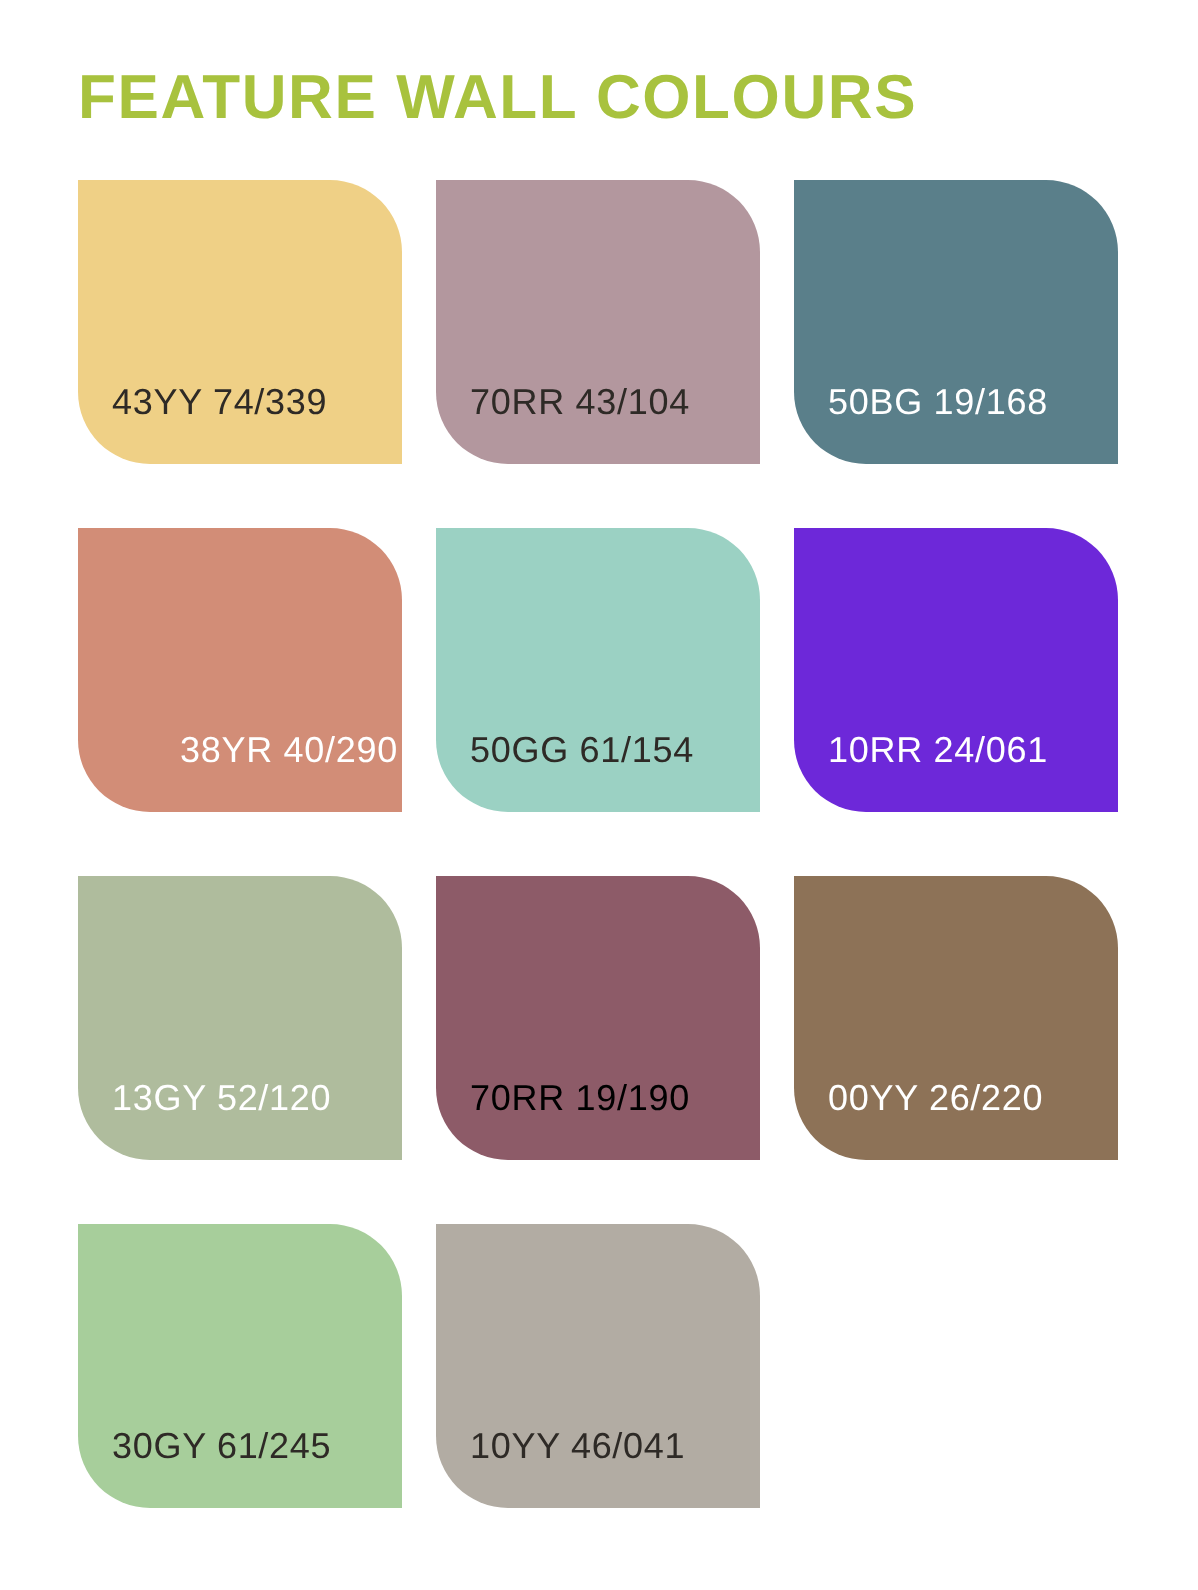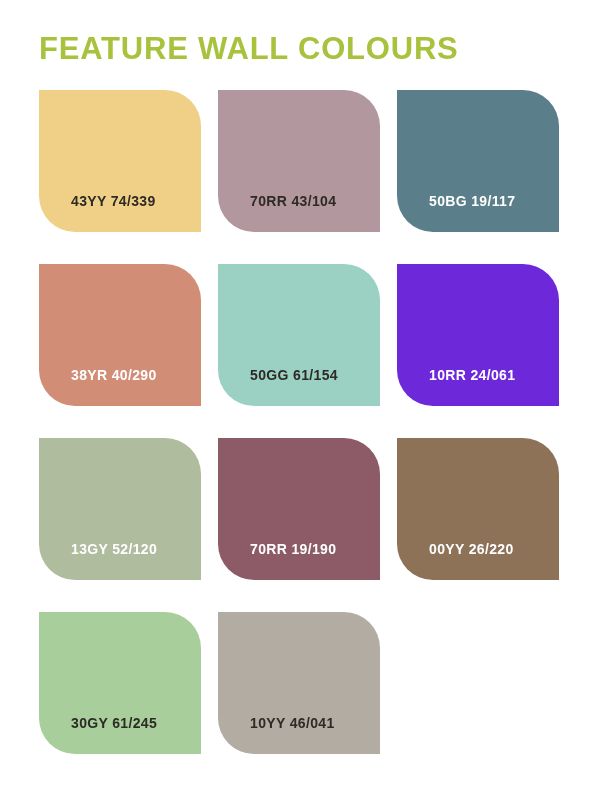--- a/index.html
+++ b/index.html
@@ -53,25 +53,25 @@
     position: relative;
     width: 162px;
     height: 142px;
     border-radius: 0 36px 0 36px;
     box-sizing: border-box;
     overflow: hidden;
   }
 
   .swatch-label {
     position: absolute;
-    left: 32px;
+    left: 17px;
     bottom: 22px;
     font-family: "Liberation Sans", sans-serif;
-    font-size: 14px;
-    font-weight: 700;
+    font-size: 18px;
+    font-weight: 400;
     letter-spacing: 0.35px;
     white-space: nowrap;
     line-height: 18px;
   }
   .swatch-label.on-light { color: #2e2a26; }
   .swatch-label.on-dark  { color: #ffffff; }
 </style>
 </head>
 <body>
 
@@ -80,36 +80,36 @@
   <div class="page-title" style="color: rgb(168, 194, 62);">FEATURE WALL COLOURS</div>
 
   <div class="swatch-grid">
       <div class="swatch" style="background: rgb(239, 208, 134);">
         <div class="swatch-label on-light" style="color: rgb(46, 42, 38);">43YY 74/339</div>
       </div>
       <div class="swatch" style="background: rgb(179, 151, 158); padding-left: 48px;">
         <div class="swatch-label on-light" style="color: rgb(46, 42, 38);">70RR 43/104</div>
       </div>
       <div class="swatch" style="background: rgb(90, 127, 138);">
-        <div class="swatch-label on-dark" style="color: rgb(255, 255, 255);">50BG 19/117</div>
+        <div class="swatch-label on-dark" style="color: rgb(255, 255, 255);">50BG 19/168</div>
       </div>
       <div class="swatch" style="background: rgb(210, 141, 119);">
-        <div class="swatch-label on-dark" style="color: rgb(255, 255, 255);">38YR 40/290</div>
+        <div class="swatch-label on-dark" style="color: rgb(255, 255, 255); margin-left: 34px;">38YR 40/290</div>
       </div>
       <div class="swatch" style="background: rgb(155, 209, 195);">
         <div class="swatch-label on-light" style="color: rgb(46, 42, 38);">50GG 61/154</div>
       </div>
       <div class="swatch" style="background: #6d28d9;">
         <div class="swatch-label on-dark" style="color: rgb(255, 255, 255);">10RR 24/061</div>
       </div>
       <div class="swatch" style="background: rgb(175, 188, 157);">
         <div class="swatch-label on-dark" style="color: rgb(255, 255, 255);">13GY 52/120</div>
       </div>
       <div class="swatch" style="background: rgb(141, 91, 104);">
-        <div class="swatch-label on-dark" style="color: #ffffff;">70RR 19/190</div>
+        <div class="swatch-label on-dark" style="color: #000000;">70RR 19/190</div>
       </div>
       <div class="swatch" style="background: rgb(141, 114, 87);">
         <div class="swatch-label on-dark" style="color: rgb(255, 255, 255);">00YY 26/220</div>
       </div>
       <div class="swatch" style="background: rgb(167, 206, 155);">
         <div class="swatch-label on-light" style="color: rgb(46, 42, 38);">30GY 61/245</div>
       </div>
       <div class="swatch" style="background: rgb(178, 172, 163); padding-left: 39px;">
         <div class="swatch-label on-light" style="color: rgb(46, 42, 38);">10YY 46/041</div>
       </div>

